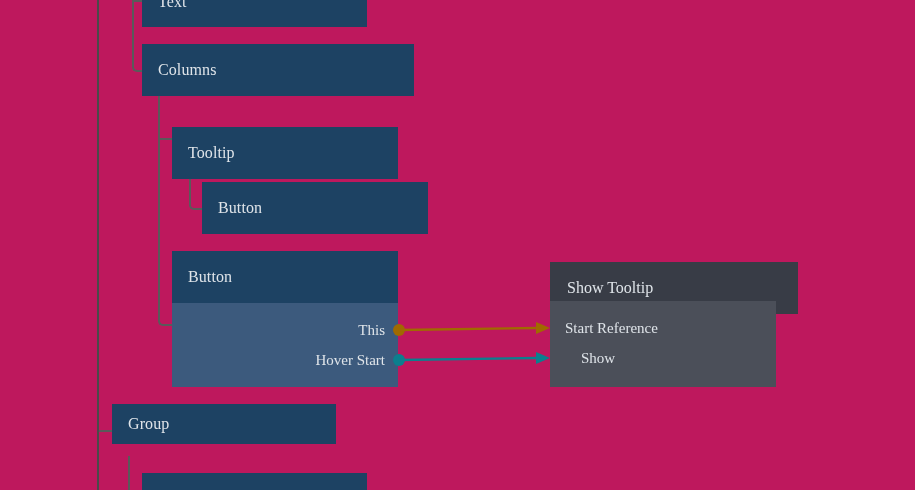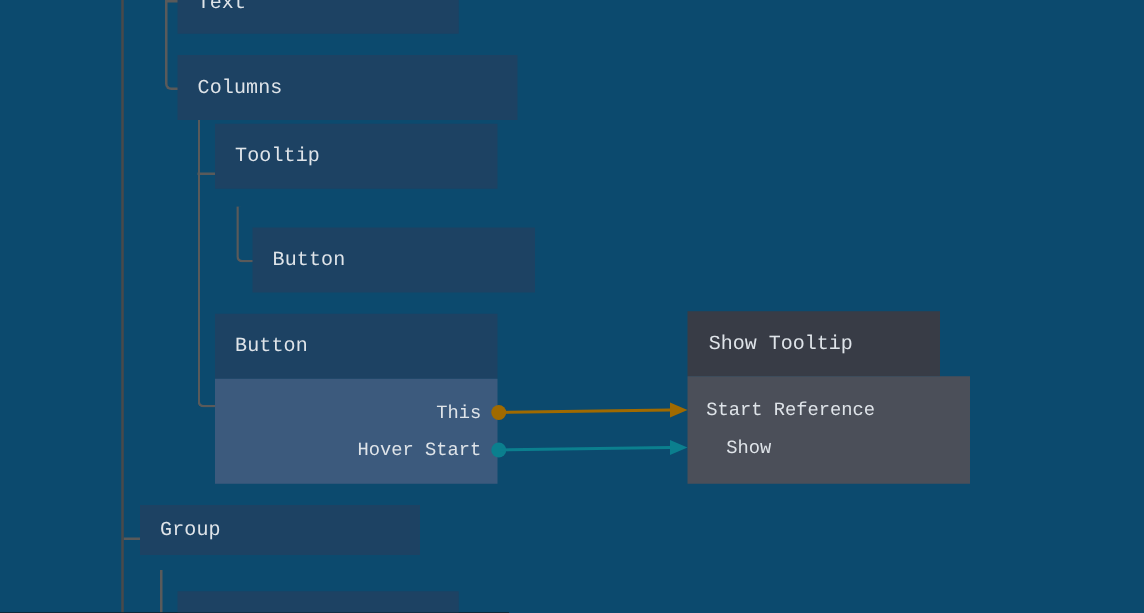--- a/index.html
+++ b/index.html
@@ -4,23 +4,23 @@
 <style>
   html, body {
     margin: 0;
     padding: 0;
     background: #151515;
   }
   #canvas {
     position: relative;
     width: 915px;
     height: 490px;
-    background: #0c4a6e;
+    background: #be185d;
     overflow: hidden;
-    font-family: Liberation Mono, monospace;
+    font-family: Liberation Serif, serif;
   }
 
   
   .spine {
     position: absolute;
     background: #4a4a4a;
     width: 2px;
   }
   .tree-v {
     position: absolute;
@@ -143,21 +143,21 @@
 
   <div class="tree-v" style="left:128px; top:456px; height:34px;"></div>
 
   <div id="scene-nodes">
       <div class="snode" style="left: 142px; top: -24px; width: 225px; height: 51px;">
         <span class="snode-title">Text</span>
       </div>
       <div class="snode" style="left: 142px; top: 44px; width: 272px; height: 52px;">
         <span class="snode-title">Columns</span>
       </div>
-      <div class="snode" style="left: 172px; top: 99px; width: 226px; height: 52px;">
+      <div class="snode" style="left: 172px; top: 127px; width: 226px; height: 52px;">
         <span class="snode-title">Tooltip</span>
       </div>
       <div class="snode" style="left: 202px; top: 182px; width: 226px; height: 52px;">
         <span class="snode-title">Button</span>
       </div>
       <div class="snode" style="left: 172px; top: 251px; width: 226px; height: 52px;">
         <span class="snode-title">Button</span>
       </div>
       <div class="snode" style="left: 112px; top: 404px; width: 224px; height: 40px;">
         <span class="snode-title">Group</span>
@@ -170,21 +170,21 @@
       <div class="port-row" style="left: 172px; width: 227px; top: 319px;">
         <span class="port-label">This</span>
         <span class="port-dot" style="background: rgb(160, 106, 0); margin-right: -6px;"></span>
       </div>
       <div class="port-row" style="left: 172px; width: 227px; top: 349px; align-items: center;">
         <span class="port-label">Hover Start</span>
         <span class="port-dot" style="background: rgb(11, 127, 142); margin-right: -6px;"></span>
       </div>
     </div>
 
-  <div class="lnode-head" id="show-tooltip-head" style="left: 550px; top: 249px; width: 202px; height: 52px;">
+  <div class="lnode-head" id="show-tooltip-head" style="left: 550px; top: 262px; width: 248px; height: 52px;">
     <span class="lnode-title">Show Tooltip</span>
   </div>
   <div class="lnode-body" id="show-tooltip-body" style="left: 550px; top: 301px; width: 226px; height: 86px;"></div>
   <div id="show-tooltip-inputs">
       <div class="in-row" style="left: 565px; top: 317px;">
         <span class="in-label">Start Reference</span>
       </div>
       <div class="in-row" style="left: 565px; top: 347px; margin-left: 16px;">
         <span class="in-label">Show</span>
       </div>

